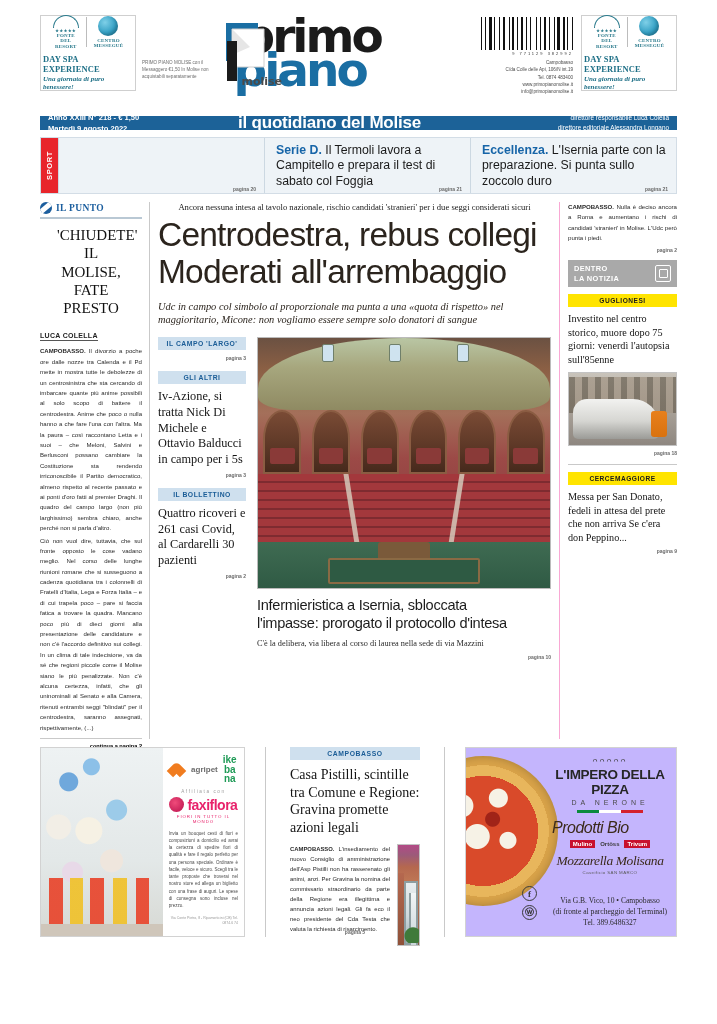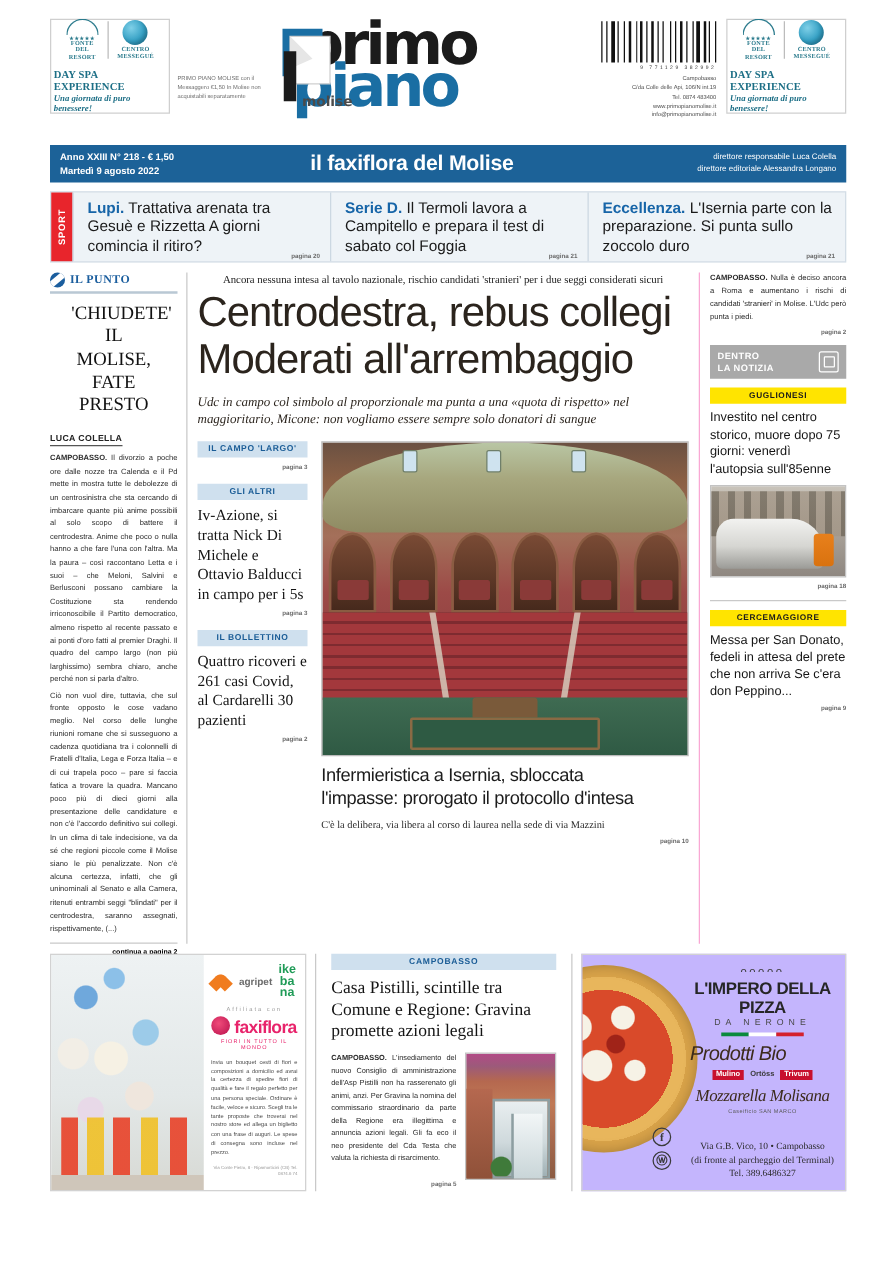--- a/index.html
+++ b/index.html
@@ -91,21 +91,21 @@
   }
   .logo-molise {
     position: absolute; left: 18px; top: 60px;
     font-size: 11px; color: #4a4a4a; letter-spacing: 0px; font-weight: bold;
   }
 
   
   .blue-bar {
     background: #1c6298;
     color: #fff;
-    height: 30px;
+    height: 14px;
     display: flex;
     align-items: center;
     justify-content: space-between;
     padding: 0 8px 0 8px;
     margin-top: 4px;
   }
   .bb-left { font-size: 7.6px; line-height: 1.45; font-weight: bold; }
   .bb-center { font-size: 17px; font-weight: bold; letter-spacing: -.2px; margin-left: -38px;}
   .bb-right { font-size: 6.4px; line-height: 1.5; text-align: right; }
 
@@ -305,21 +305,21 @@
   .dentro-icon::after {
     content:""; position:absolute; left: 3px; top: 3px; width: 7px; height: 7px;
     border: 1.5px solid #fff; border-radius: 1px;
   }
   .yellowtag {
     background: #ffe400; color: #1a1a1a;
     font-size: 6.6px; font-weight: bold; letter-spacing: .5px;
     text-align: center; padding: 3px 0; margin: 7px 0 5px;
   }
   .r-head {
-    font-family: Liberation Sans, sans-serif;
+    font-family: Liberation Serif, serif;
     font-size: 10.2px; line-height: 1.33; color: #141414;
   }
   .r-photo {
     width: 100%; height: 74px; margin-top: 6px;
     background: linear-gradient(180deg,#c9c4bb 0%, #b2aaa0 35%, #8e8780 100%);
     position: relative; overflow: hidden; border: 1px solid #c3c3c3;
   }
   .r-photo .car {
     position: absolute; left: 4%; right: 16%; bottom: 6px; height: 40px;
     background: linear-gradient(180deg,#f2f2f0 0%,#d6d6d2 55%,#9b9b97 100%);
@@ -388,23 +388,23 @@
   .affiliata { font-size: 4.6px; color: #9b9b9b; letter-spacing: 1.6px; text-align: center; margin: 5px 0 3px; }
   .faxi-row { display: flex; align-items: center; justify-content: center; gap: 3px; }
   .rose { width: 15px; height: 15px; border-radius: 50%;
     background: radial-gradient(circle at 40% 38%, #f04b7a 0%, #c9225a 70%); }
   .faxi { font-size: 14px; font-weight: bold; color: #e8236b; letter-spacing: -.5px; }
   .faxi-sub { font-size: 4.4px; color: #e8236b; letter-spacing: .9px; text-align: center; margin-top: 1px; }
   .ad-copy { font-size: 4.5px; line-height: 1.62; color: #4a4a4a; margin-top: 6px; text-align: justify; }
   .ad-addr { font-size: 3.5px; color: #9a9a9a; text-align: right; margin-top: 6px; line-height: 1.5;}
 
   .art-mid {
-    flex: 1 1 auto; padding: 0 12px;
+    flex: 1 1 auto; padding: 0 24px;
     border-left: 1px solid #c9c9c9; border-right: 1px solid #c9c9c9;
-    margin: 0 7px; position: relative;
+    margin: 0 20px; position: relative;
   }
   .cb-tag {
     background: #cfe0ee; color: #1a5c96;
     font-size: 6.8px; font-weight: bold; letter-spacing: .6px;
     text-align: center; padding: 3px 0; margin-bottom: 6px;
   }
   .art-h {
     font-family: "Liberation Serif", serif;
     font-size: 14px; line-height: 1.26; color: #141414;
   }
@@ -606,35 +606,32 @@
       <div class="spa-tag1">DAY SPA EXPERIENCE</div>
       <div class="spa-tag2">Una giornata di puro benessere!</div>
     </div>
   </div>
 
   <div class="blue-bar">
     <div class="bb-left">
       <div>Anno XXIII N° 218 - € 1,50</div>
       <div>Martedì 9 agosto 2022</div>
     </div>
-    <div class="bb-center">il faxiflora del Molise</div>
+    <div class="bb-center">il quotidiano del Molise</div>
     <div class="bb-right">
       <div>direttore responsabile Luca Colella</div>
       <div>direttore editoriale Alessandra Longano</div>
     </div>
   </div>
 
   <div class="sport-bar">
     <div class="sport-tab">
       <span>SPORT</span>
     </div>
     <div class="sport-item">
-      <div class="sport-h">
-        <b>Lupi.</b><span> Trattativa arenata tra Gesuè e Rizzetta A giorni comincia il ritiro?</span>
-      </div>
       <div class="sport-pg">pagina 20</div>
     </div>
     <div class="sport-item">
       <div class="sport-h">
         <b>Serie D.</b><span> Il Termoli lavora a Campitello e prepara il test di sabato col Foggia</span>
       </div>
       <div class="sport-pg">pagina 21</div>
     </div>
     <div class="sport-item">
       <div class="sport-h">

